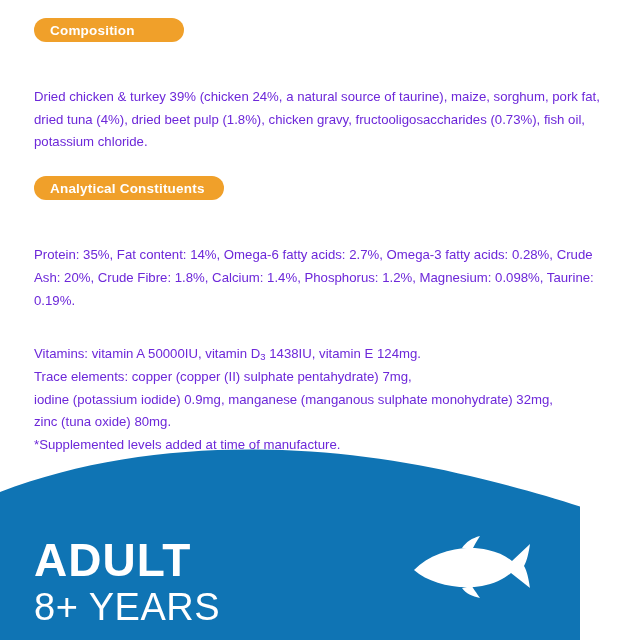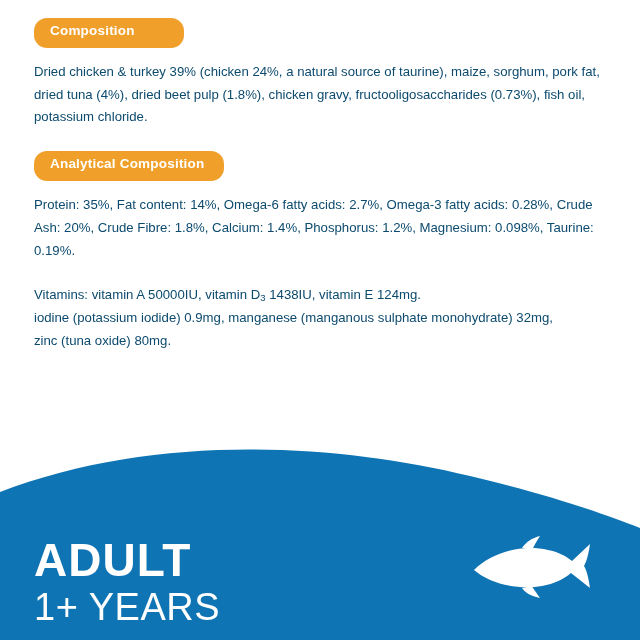--- a/index.html
+++ b/index.html
@@ -32,50 +32,51 @@
   .section {
     margin-bottom: 22px;
   }
   .pill {
     display: inline-block;
     background: #f0a02a;
     color: #ffffff;
     font-size: 13.5px;
     font-weight: bold;
     letter-spacing: 0.2px;
-    padding: 5px 16px 10px 16px;
+    padding: 5px 16px 4px 16px;
     border-radius: 13px;
     margin-bottom: 13px;
     min-width: 150px;
     box-sizing: border-box;
   }
   .pill.wide {
     min-width: 190px;
   }
   .body-text {
-    color: #0c4a6e;
+    color: #6d28d9;
     font-size: 13.2px;
     line-height: 1.72;
     max-width: 566px;
+    margin-top: 31px;
   }
   .body-text p {
     margin: 0;
   }
   sub {
     font-size: 9.5px;
     vertical-align: baseline;
     position: relative;
     top: 2px;
   }
   
   .wave-panel {
     position: absolute;
     left: 0;
     bottom: 0;
-    width: 640px;
+    width: 580px;
     height: 200px;
     overflow: hidden;
   }
   .wave-svg {
     position: absolute;
     left: 0;
     top: 0;
     display: block;
   }
   .wave-text {
@@ -113,44 +114,46 @@
   <div class="content">
 
     <div class="section">
       <div class="pill">Composition</div>
       <div class="body-text">
         <p>Dried chicken &amp; turkey 39% (chicken 24%, a natural source of taurine), maize, sorghum, pork fat, dried tuna (4%), dried beet pulp (1.8%), chicken gravy, fructooligosaccharides (0.73%), fish oil, potassium chloride.</p>
       </div>
     </div>
 
     <div class="section">
-      <div class="pill wide">Analytical Composition</div>
+      <div class="pill wide">Analytical Constituents</div>
       <div class="body-text">
         <p>Protein: 35%, Fat content: 14%, Omega-6 fatty acids: 2.7%, Omega-3 fatty acids: 0.28%, Crude Ash: 20%, Crude Fibre: 1.8%, Calcium: 1.4%, Phosphorus: 1.2%, Magnesium: 0.098%, Taurine: 0.19%.</p>
       </div>
     </div>
 
     <div class="section">
       <div class="body-text">
         <p><span>Vitamins: vitamin A 50000IU, vitamin D</span><sub>3</sub><span> 1438IU, vitamin E 124mg.</span></p>
+        <p>Trace elements: copper (copper (II) sulphate pentahydrate) 7mg,</p>
         <p>iodine (potassium iodide) 0.9mg, manganese (manganous sulphate monohydrate) 32mg,</p>
         <p>zinc (tuna oxide) 80mg.</p>
+        <p>*Supplemented levels added at time of manufacture.</p>
       </div>
     </div>
 
   </div>
 
   <div class="wave-panel">
     <svg class="wave-svg" width="640" height="200" viewBox="0 0 640 200" preserveAspectRatio="none">
       <path d="M0,52 C150,-6 330,2 470,36 C545,54 600,72 640,88 L640,200 L0,200 Z" fill="#0f74b4"></path>
     </svg>
 
     <div class="wave-text">
       <div class="adult">ADULT</div>
-      <div class="years">1+ YEARS</div>
+      <div class="years">8+ YEARS</div>
     </div>
 
     <svg class="fish-icon" viewBox="0 0 130 62">
       <path d="M4,34 C22,16 52,8 78,14 C88,16 96,20 102,25 L120,8 C120,8 118,24 114,30 C118,36 120,52 120,52 L101,37 C94,43 84,48 72,50 C48,54 20,48 4,34 Z" fill="#ffffff"></path>
       <path d="M52,12 C56,6 62,2 70,0 C66,6 64,10 62,14 Z" fill="#ffffff"></path>
       <path d="M52,52 C56,58 62,60 70,62 C66,56 64,54 62,50 Z" fill="#ffffff"></path>
     </svg>
   </div>
 
 </div>

